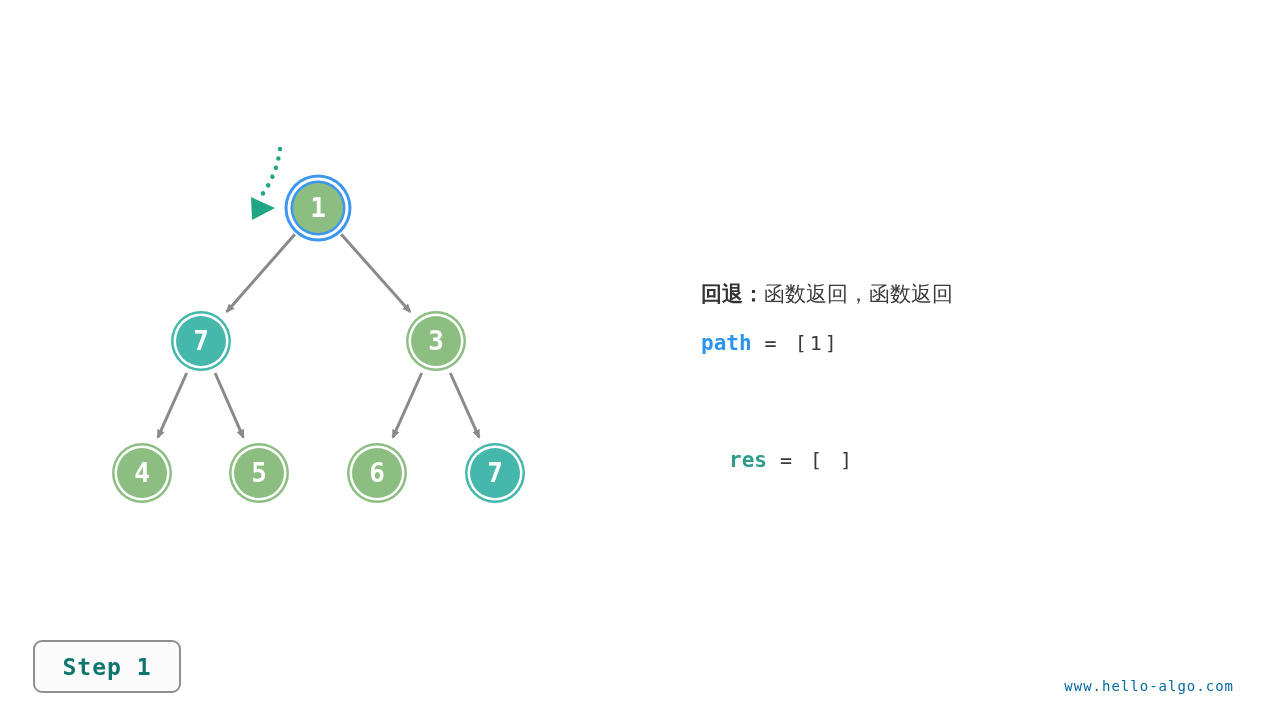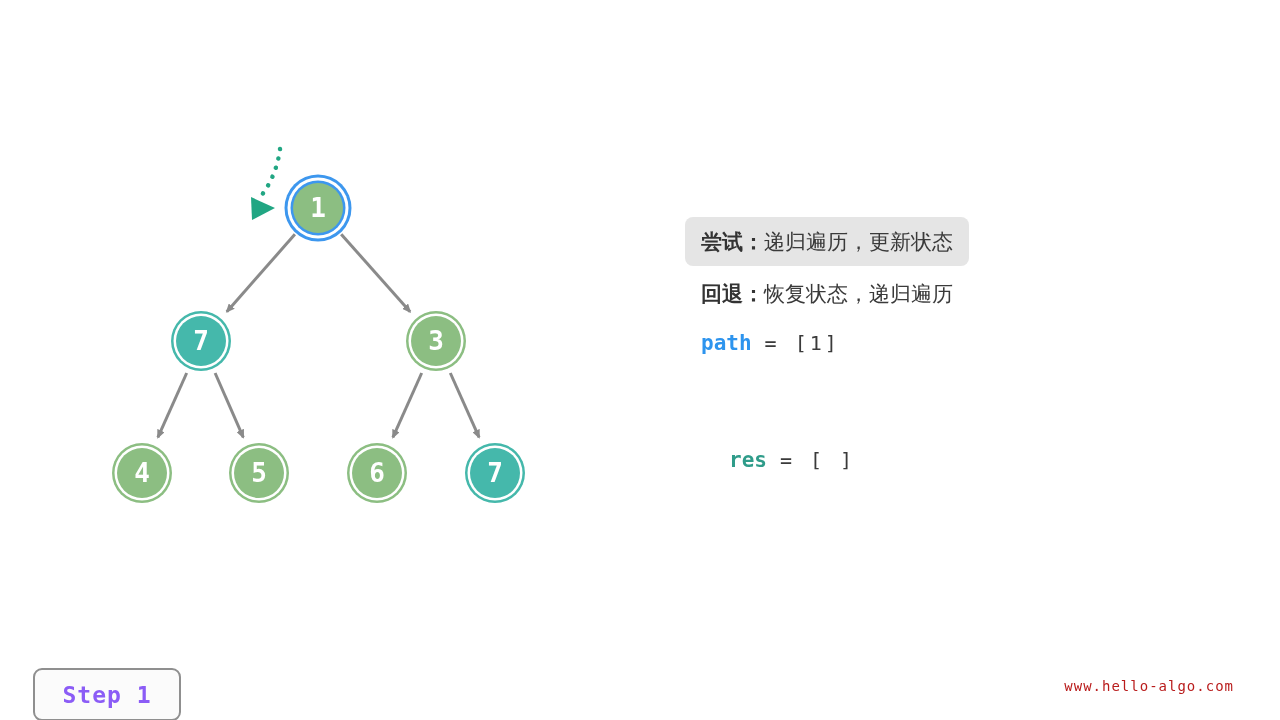--- a/index.html
+++ b/index.html
@@ -58,36 +58,36 @@
   .var-line.path-line { top: 331px; }
   .var-line.res-line  { top: 448px; }
   .var-line .var-name.path { color: var(--path); }
   .var-line .var-name.res  { color: var(--res); margin-left: 28px; }
   .var-line .var-value {
     font-size: 20px; color: #3a3a3a; letter-spacing: 3px; font-weight: 500;
   }
 
   
   .step-box {
-    position: absolute; left: 33px; top: 668px;
+    position: absolute; left: 33px; top: 640px;
     width: 148px; height: 53px;
     background: #fbfbfb;
     border: 2px solid #8f8f8f;
     border-radius: 9px;
     display: flex; align-items: center; justify-content: center;
     font: bold 23px "DejaVu Sans Mono", monospace;
-    color: #8b5cf6;
+    color: #0f766e;
     letter-spacing: 1px;
   }
 
   
   .watermark {
     position: absolute; right: 46px; bottom: 26px;
     font: 14px "DejaVu Sans Mono", monospace;
-    color: #b91c1c;
+    color: #0369a1;
     letter-spacing: 1px;
   }
 </style>
 </head>
 <body>
 
 <div class="stage">
 
   <svg class="lines" viewBox="0 0 1280 720">
     <defs>
@@ -124,27 +124,23 @@
   <div class="node green" style="left:234px; top:448px;">
     <span>5</span>
   </div>
   <div class="node green" style="left:352px; top:448px;">
     <span>6</span>
   </div>
   <div class="node teal" style="left:470px; top:448px;">
     <span>7</span>
   </div>
 
-  <div class="hint-line highlight">
-    <span class="lbl">尝试：</span>
-      <span>递归遍历，更新状态</span>
-  </div>
   <div class="hint-line plain">
     <span class="lbl">回退：</span>
-      <span>恢复状态，递归遍历</span>
+      <span>函数返回，函数返回</span>
   </div>
 
   <div class="var-line path-line">
     <span class="var-name path">path</span>
     <span class="var-value">= [1]</span>
   </div>
   <div class="var-line res-line">
     <span class="var-name res">res</span>
     <span class="var-value">= [ ]</span>
   </div>

